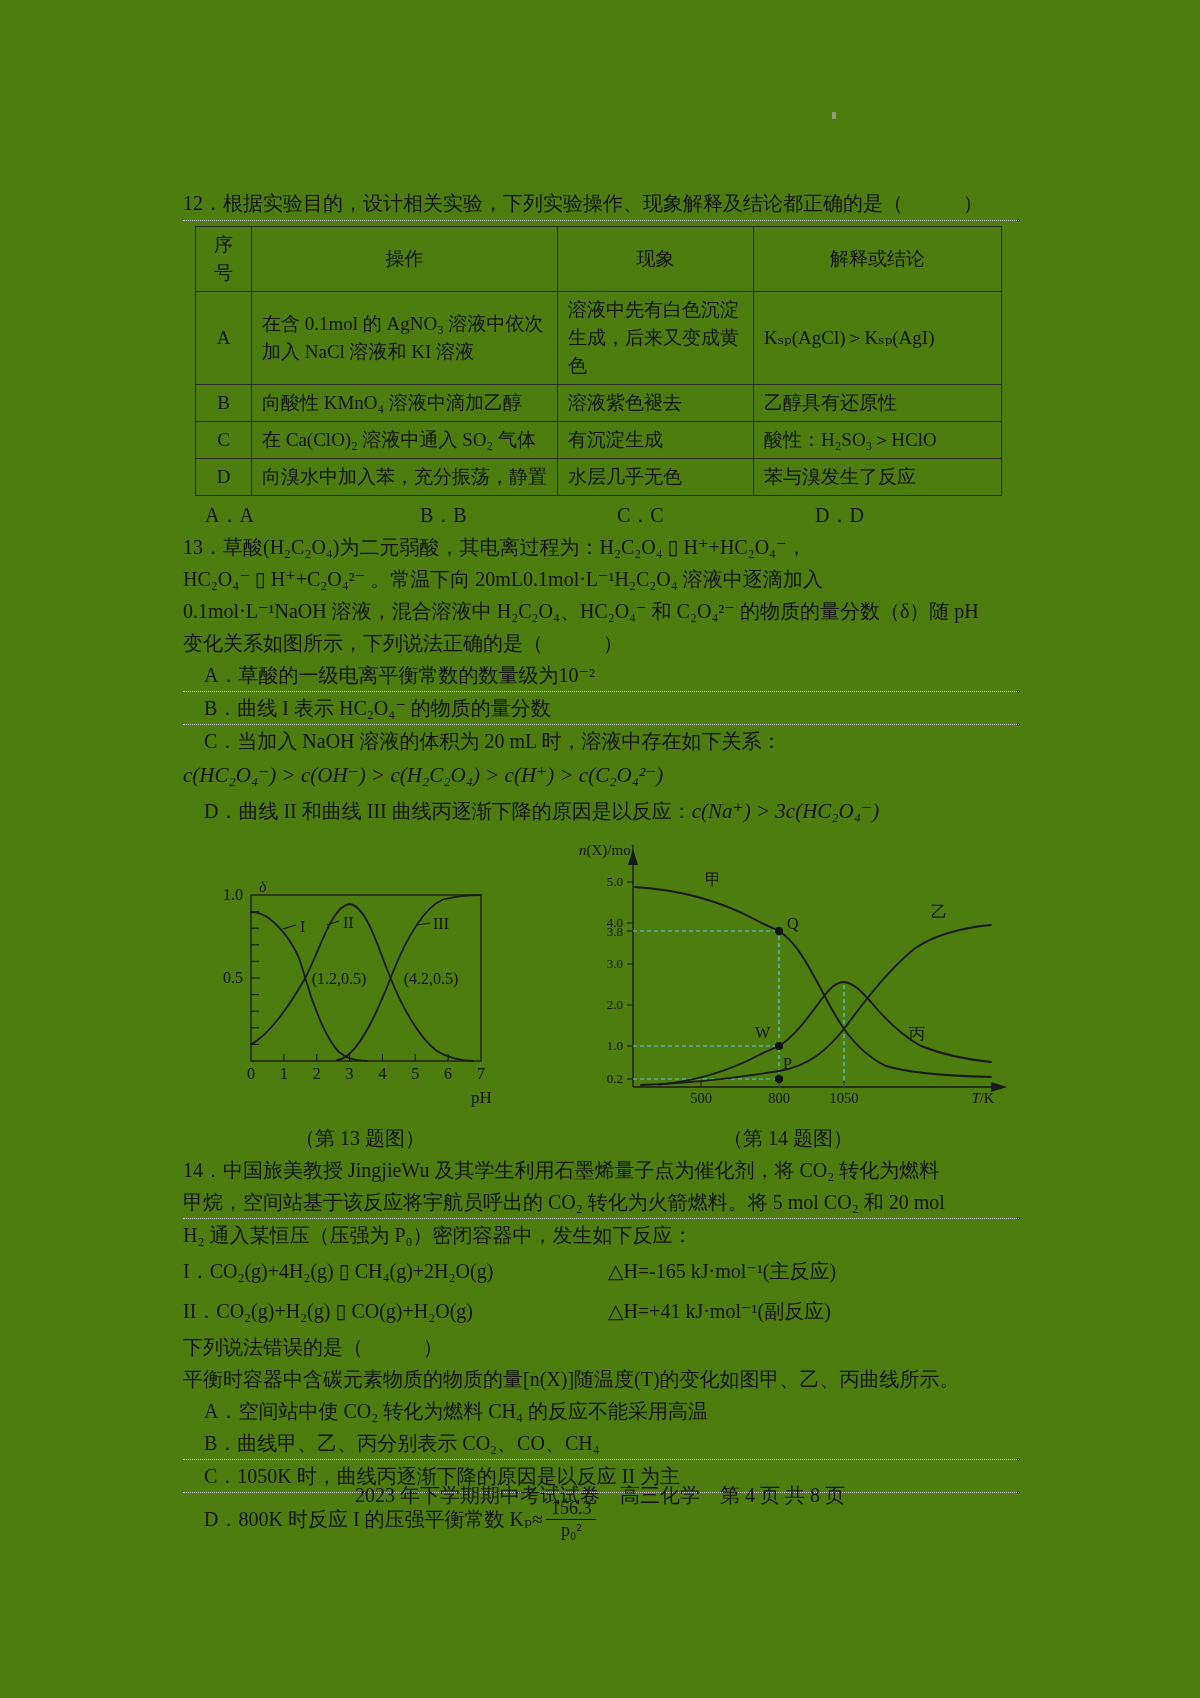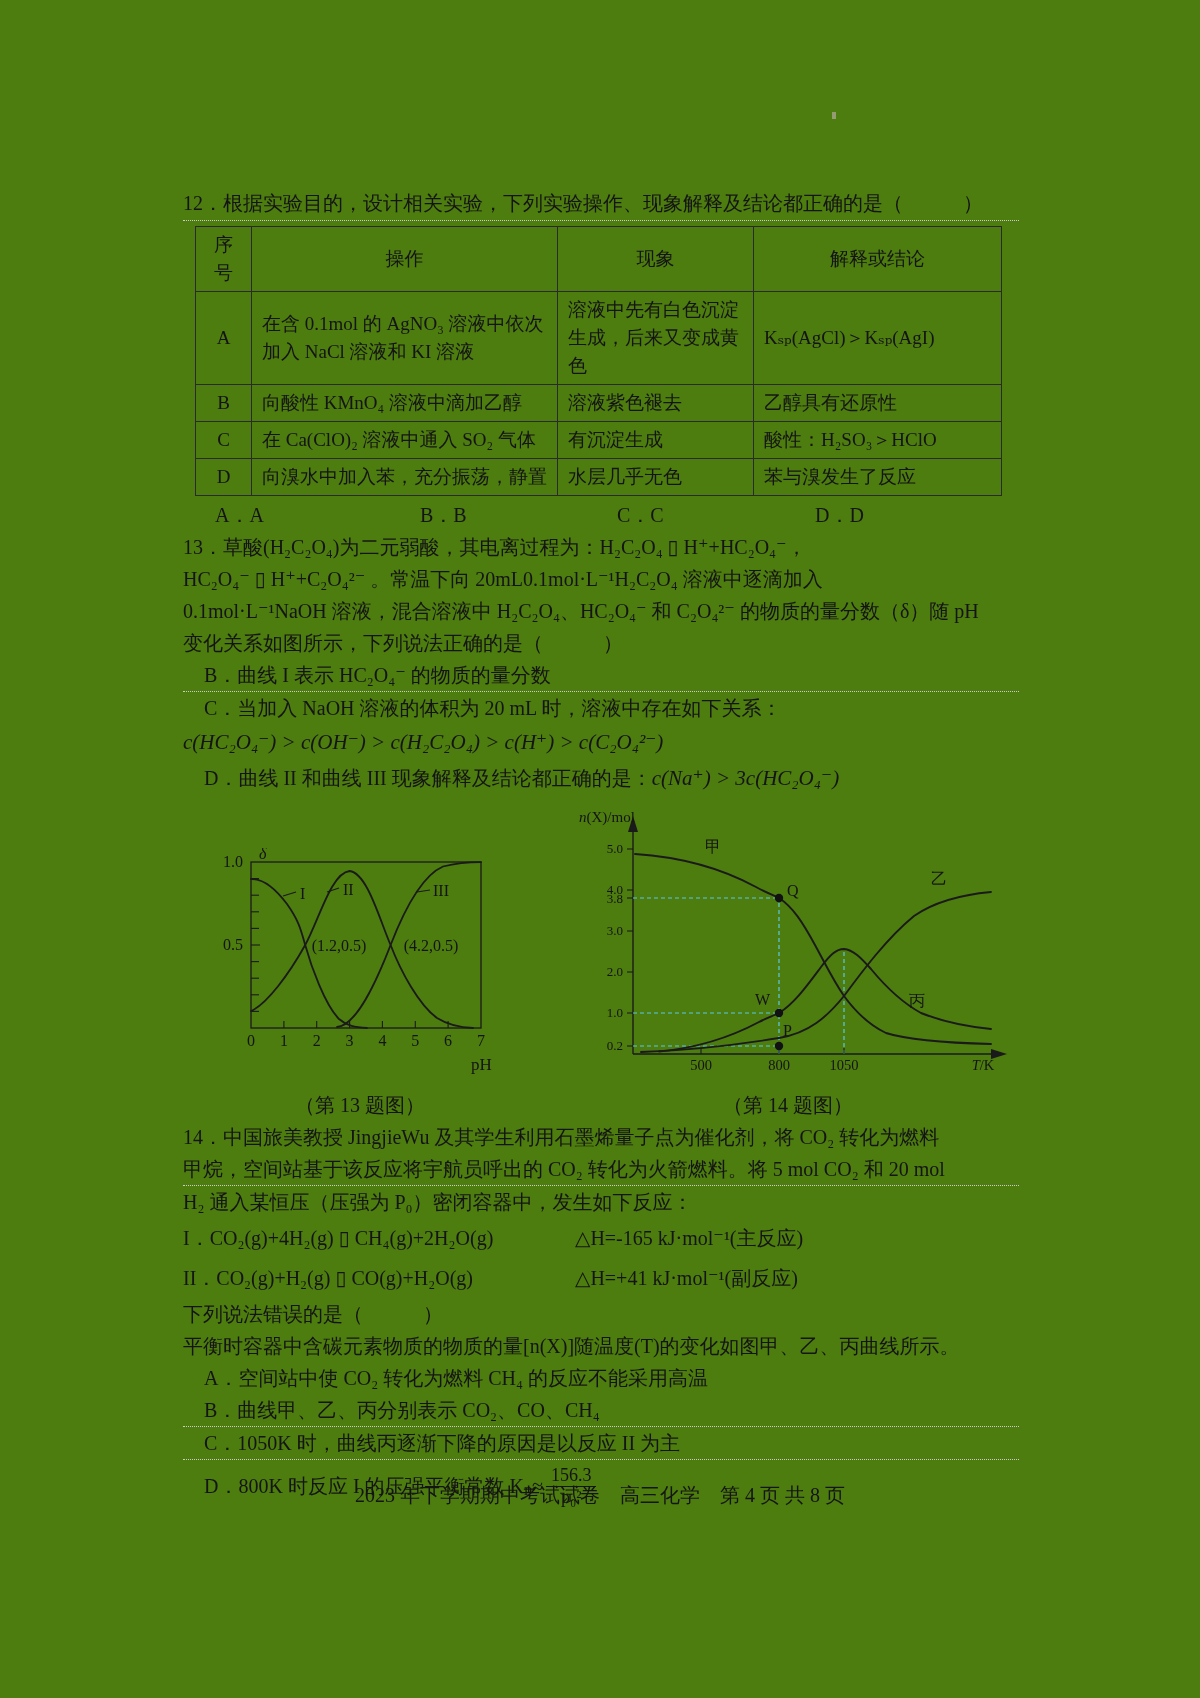--- a/index.html
+++ b/index.html
@@ -19,21 +19,21 @@
   .q-table th{text-align:center;height:36px;}
   .q-table td.cno{text-align:center;}
   .choices{position:relative;height:32px;margin-top:2px;}
   .choices span{position:absolute;top:0;}
   .figrow{display:flex;align-items:flex-end;margin-top:10px;}
   .figblock13{width:346px;text-align:center;margin-left:8px;}
   .figblock14{width:446px;text-align:right;margin-left:28px;}
   .caprow{display:flex;margin-top:2px;}
   .cap13{width:354px;text-align:center;}
   .cap14{width:446px;text-align:center;margin-left:28px;}
-  .reaction{display:flex;height:40px;line-height:40px;white-space:nowrap;}
+  .reaction{display:flex;height:40px;line-height:40px;white-space:nowrap;gap:33px;}
   .reaction .eq{width:392px;}
   .optd{height:52px;line-height:52px;}
   .fraction{display:inline-block;vertical-align:middle;text-align:center;line-height:1.15;
             font-size:18px;margin-left:3px;position:relative;top:-2px;}
   .fraction .num{display:block;border-bottom:1.4px solid #141414;padding:0 5px;}
   .fraction .den{display:block;}
   .footer{position:absolute;left:0;top:1482px;width:1200px;text-align:center;font-size:20px;}
   svg text{font-family:"Liberation Serif","DejaVu Serif",serif;fill:#141414;}
   .curve{fill:none;stroke:#1a1a1a;stroke-width:1.8;stroke-linecap:round;}
   .axis{stroke:#1a1a1a;stroke-width:1.4;}
@@ -88,34 +88,35 @@
         <tr>
           <td class="cno">D</td>
           <td>向溴水中加入苯，充分振荡，静置</td>
           <td>水层几乎无色</td>
           <td>苯与溴发生了反应</td>
         </tr>
       </tbody>
     </table>
 
     <div class="choices">
-      <span style="left:32px">A．A</span>
+      <span style="left:22px">A．A</span>
       <span style="left:237px">B．B</span>
       <span style="left:434px">C．C</span>
       <span style="left:632px">D．D</span>
     </div>
 
     <div class="ln">13．草酸(H₂C₂O₄)为二元弱酸，其电离过程为：H₂C₂O₄ ▯  H⁺+HC₂O₄⁻，</div>
     <div class="ln">HC₂O₄⁻ ▯  H⁺+C₂O₄²⁻ 。常温下向 20mL0.1mol·L⁻¹H₂C₂O₄ 溶液中逐滴加入</div>
     <div class="ln">0.1mol·L⁻¹NaOH 溶液，混合溶液中 H₂C₂O₄、HC₂O₄⁻ 和 C₂O₄²⁻ 的物质的量分数（δ）随 pH</div>
     <div class="ln">变化关系如图所示，下列说法正确的是（　　　）</div>
+    <div class="ln opt dot">A．草酸的一级电离平衡常数的数量级为10⁻²</div>
     <div class="ln opt dot">B．曲线 I 表示 HC₂O₄⁻ 的物质的量分数</div>
     <div class="ln opt">C．当加入 NaOH 溶液的体积为 20 mL 时，溶液中存在如下关系：</div>
     <div class="ln rel">c(HC₂O₄⁻) &gt; c(OH⁻) &gt; c(H₂C₂O₄) &gt; c(H⁺) &gt; c(C₂O₄²⁻)</div>
-    <div class="ln opt"><span>D．曲线 II 和曲线 III 现象解释及结论都正确的是：</span><span class="rel">c(Na⁺) &gt; 3c(HC₂O₄⁻)</span></div>
+    <div class="ln opt"><span>D．曲线 II 和曲线 III 曲线丙逐渐下降的原因是以反应：</span><span class="rel">c(Na⁺) &gt; 3c(HC₂O₄⁻)</span></div>
 
     <div class="figrow">
       <div class="figblock13">
         <svg width="330" height="230" viewBox="0 0 330 230">
           <rect x="52" y="14" width="230" height="166" fill="none" stroke="#1a1a1a" stroke-width="1.3"></rect>
 
           <g class="tick">
             <line x1="52" y1="163.4" x2="60" y2="163.4"></line>
               <line x1="52" y1="146.8" x2="60" y2="146.8"></line>
             <line x1="52" y1="130.2" x2="60" y2="130.2"></line>

